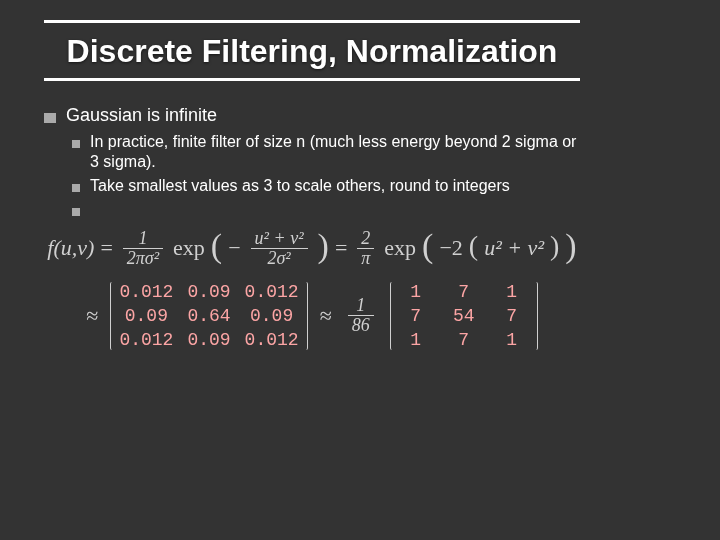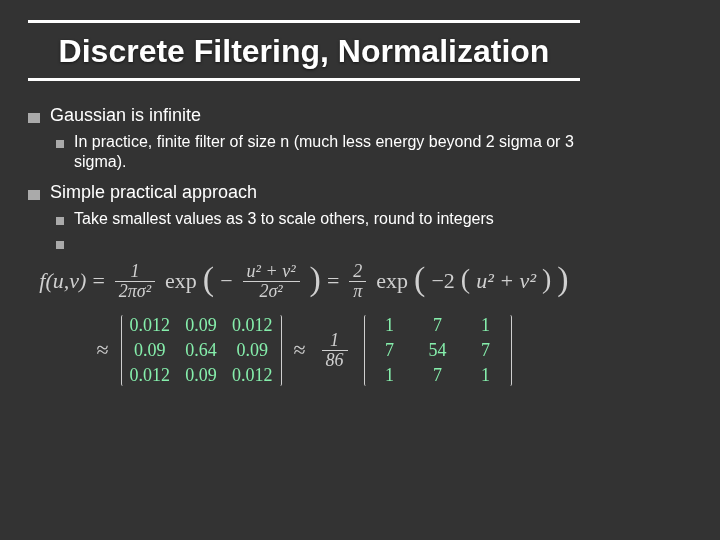--- a/index.html
+++ b/index.html
@@ -9,21 +9,21 @@
     height: 540px;
     background: #333333;
     color: #ffffff;
     font-family: Arial, Helvetica, sans-serif;
     overflow: hidden;
   }
   .slide {
     width: 608px;
     height: 540px;
     box-sizing: border-box;
-    padding: 20px 28px 10px 28px;
+    padding: 20px 28px 10px 44px;
   }
   .rule {
     border: none;
     border-top: 3px solid #ffffff;
     margin: 0;
   }
   .title {
     font-size: 32px;
     font-weight: bold;
     color: #ffffff;
@@ -105,22 +105,22 @@
     gap: 12px;
     font-size: 18px;
     font-style: normal;
   }
   .matrix {
     display: grid;
     grid-template-columns: repeat(3, auto);
     column-gap: 14px;
     row-gap: 4px;
     padding: 0 8px;
-    font-family: Liberation Serif, serif;
-    color: #86efac;
+    font-family: Liberation Mono, monospace;
+    color: #fca5a5;
     border-left: 1.5px solid #d0d0d0;
     border-right: 1.5px solid #d0d0d0;
     border-radius: 2px;
   }
   .matrix .cell { text-align: center; min-width: 34px; }
   .approx { font-size: 22px; }
 </style>
 </head>
 <body>
 
@@ -133,24 +133,20 @@
 
     <div class="bullet-l1">
       <div class="sq sq-l1"></div>
       <div>Gaussian is infinite</div>
     </div>
     <div class="bullet-l2">
       <div class="sq sq-l2"></div>
       <div>In practice, finite filter of size n (much less energy beyond 2 sigma or 3 sigma).</div>
     </div>
 
-    <div class="bullet-l1">
-      <div class="sq sq-l1"></div>
-      <div>Simple practical approach</div>
-    </div>
     <div class="bullet-l2">
       <div class="sq sq-l2"></div>
       <div>Take smallest values as 3 to scale others, round to integers</div>
     </div>
     <div class="bullet-l2">
       <div class="sq sq-l2"></div>
     </div>
 
     <div class="math-block">
 

